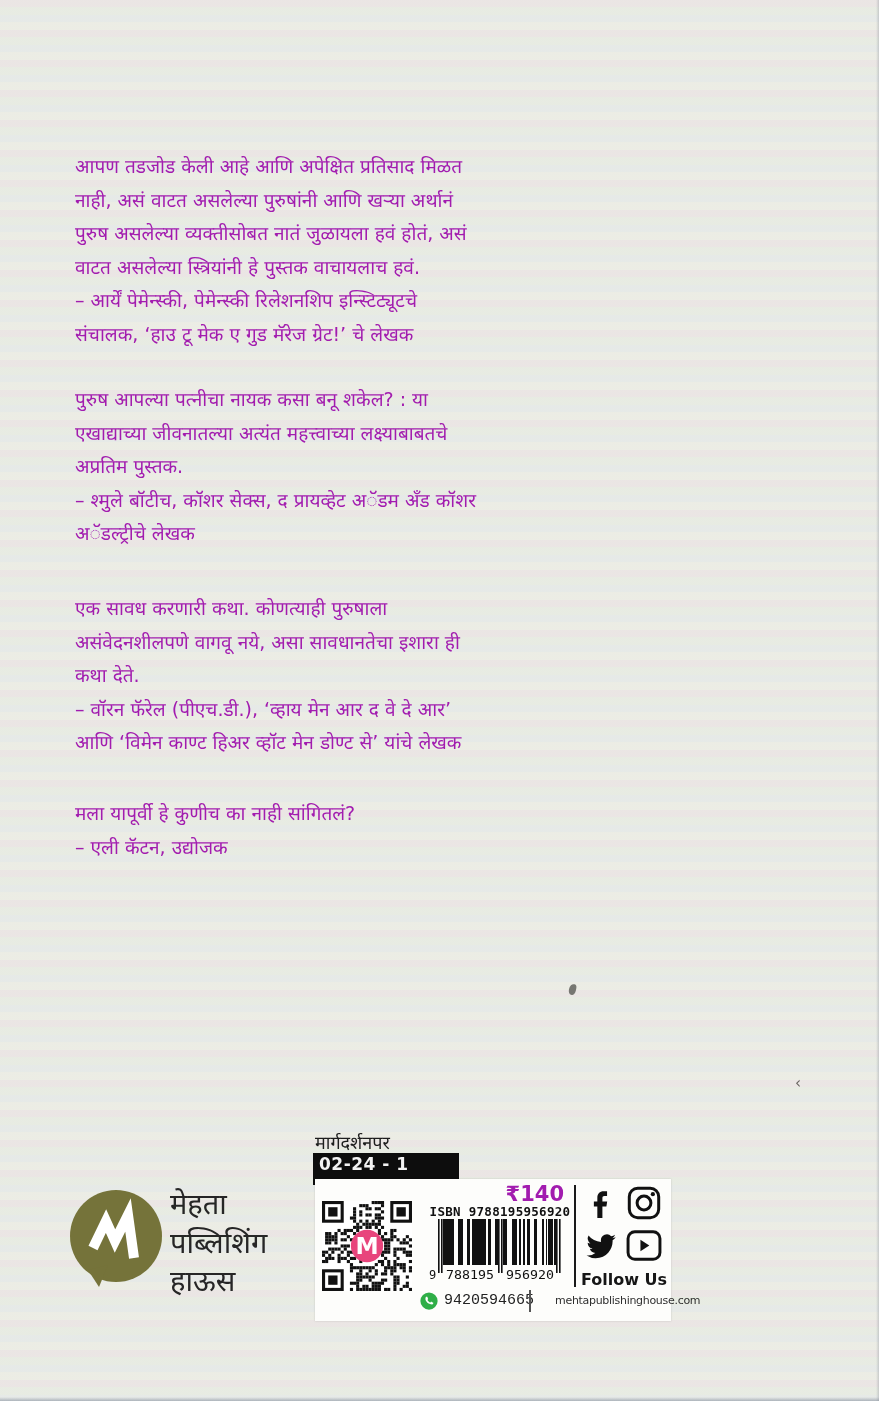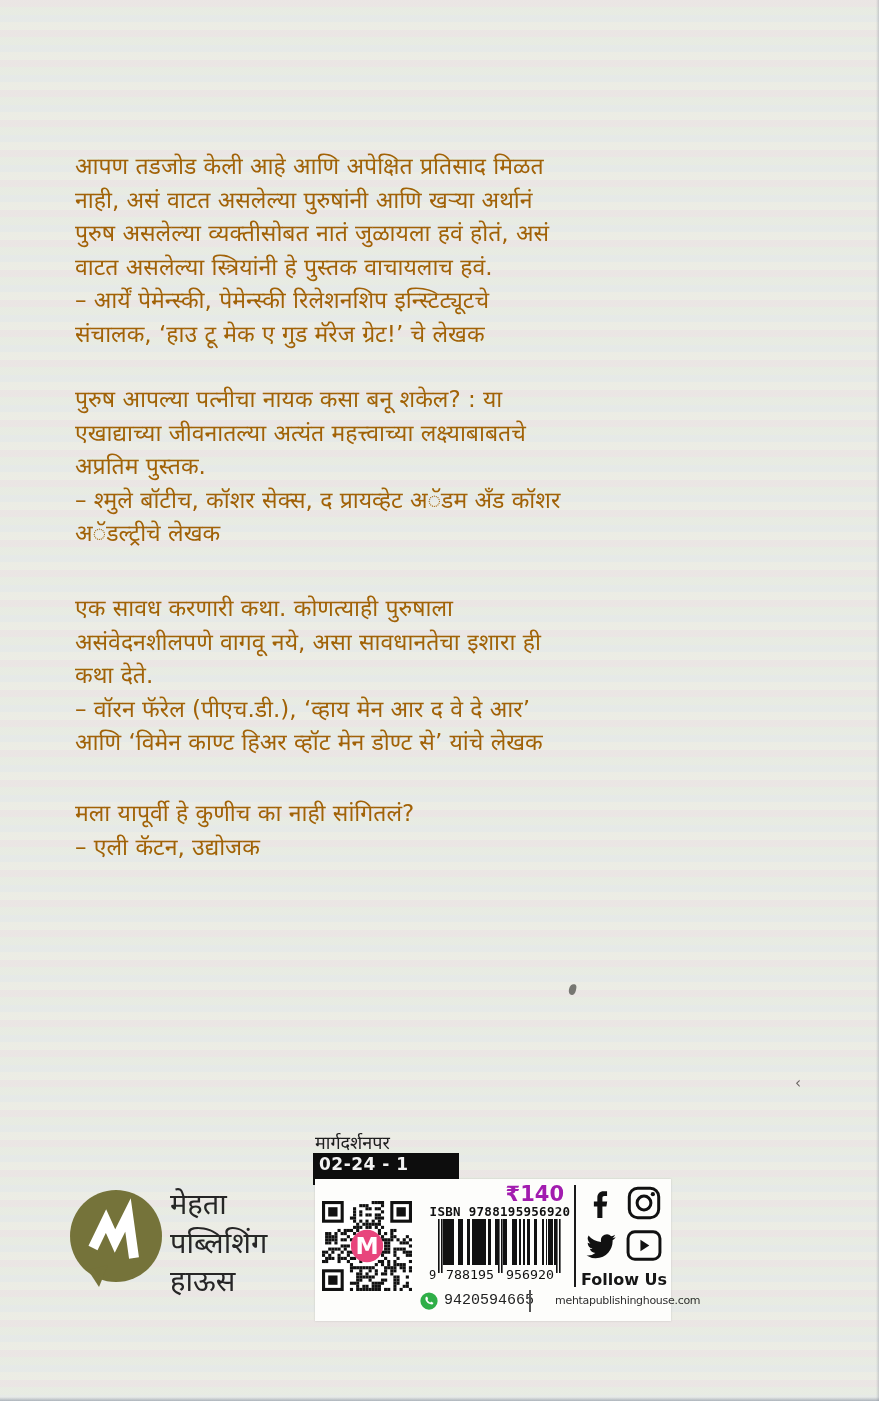--- a/index.html
+++ b/index.html
@@ -7,21 +7,21 @@
     width:879px;height:1401px;position:relative;overflow:hidden;
     background-color:#eaece5;
     background-image:repeating-linear-gradient(180deg,
       rgba(236,213,226,0.28) 0px, rgba(236,213,226,0.28) 7px,
       rgba(226,234,221,0.30) 7px, rgba(226,234,221,0.30) 15px,
       rgba(219,227,238,0.26) 15px, rgba(219,227,238,0.26) 22px,
       rgba(240,238,228,0.30) 22px, rgba(240,238,228,0.30) 30px);
     font-family:"DejaVu Sans",sans-serif;color:#2e2e2e;
   }
   .quote{position:absolute;left:75px;width:540px;}
-  .qline{font-size:23px;line-height:33.5px;white-space:nowrap;color:#a16207;}
+  .qline{font-size:19px;line-height:33.5px;white-space:nowrap;color:#a21caf;}
   .category-label{position:absolute;left:315px;top:1130px;font-size:18px;font-weight:normal;color:#1d1d1d;}
   .code-bar{position:absolute;left:313px;top:1153px;width:146px;height:32px;background:#0d0d0d;
     color:#f2f2f2;font-size:17px;font-weight:bold;line-height:22px;padding-left:6px;box-sizing:border-box;letter-spacing:0.5px;}
   .info-box{position:absolute;left:315px;top:1179px;width:356px;height:142px;background:#fdfdfb;
     box-shadow:0 0 2px rgba(0,0,0,0.15);}
   .qr{position:absolute;left:7px;top:22px;width:90px;height:90px;}
   .price{position:absolute;left:147px;top:3px;width:102px;text-align:right;font-size:21px;font-weight:bold;color:#a21caf;}
   .isbn-label{position:absolute;left:113px;top:25px;width:144px;text-align:center;
     font-family:"DejaVu Sans Mono",monospace;font-size:12.5px;font-weight:bold;color:#111;letter-spacing:0.3px;white-space:nowrap;}
   .barcode{position:absolute;left:113px;top:40px;width:144px;height:64px;}

